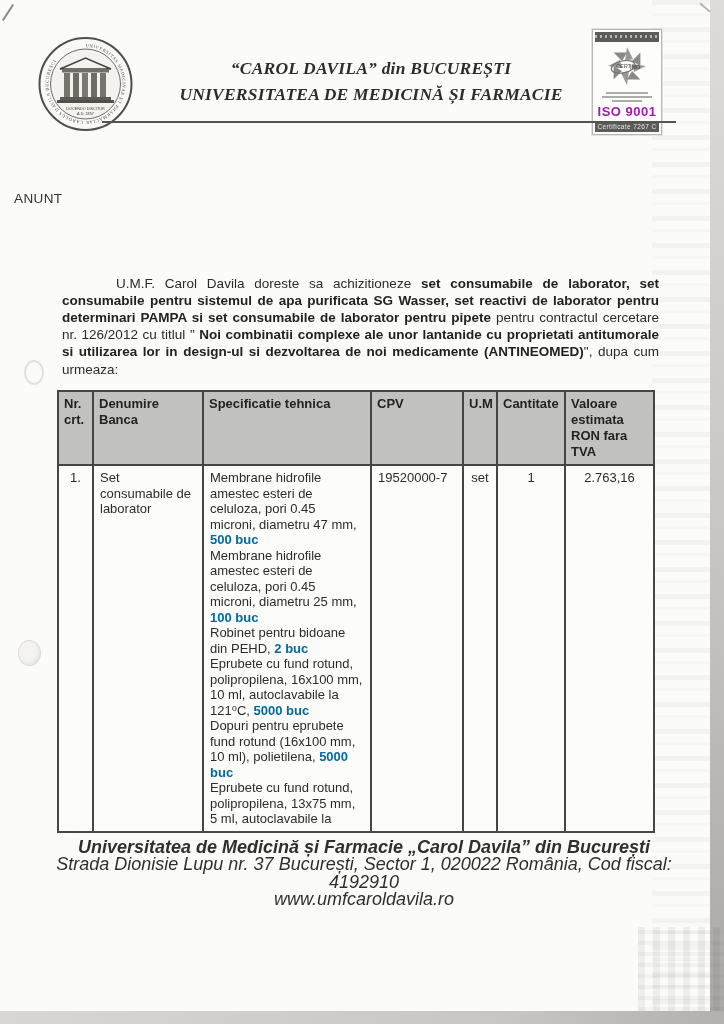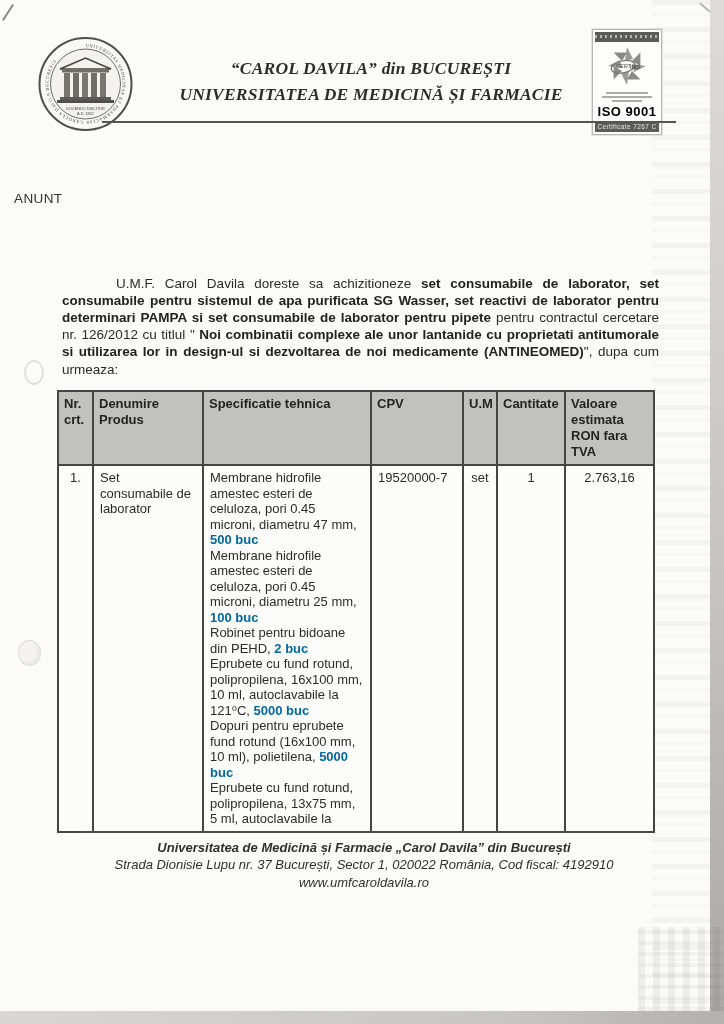--- a/index.html
+++ b/index.html
@@ -37,21 +37,21 @@
     border:1px solid #b9b8b4;box-shadow:0 0 0 1px #e4e3df;}
   .iso-topbar{height:10px;background:#5b5b58;
     background-image:repeating-linear-gradient(90deg,rgba(255,255,255,.55) 0 2px,transparent 2px 5px);
     background-size:auto 3px;background-position:center 3px;background-repeat:no-repeat;
     margin:2px 2px 0 2px;}
   .iso-logo{height:46px;position:relative;}
   .iso-logo svg{display:block;margin:2px auto 0 auto;}
   .iso-smalltext{padding:0 6px;}
   .iso-smalltext .tline{height:2px;background:#adaca8;margin:2px auto;}
   .t1{width:42px}.t2{width:50px}.t3{width:30px}
-  .iso-name{font-size:13px;font-weight:700;color:#000000;text-align:center;letter-spacing:.5px;margin-top:2px;}
+  .iso-name{font-size:13px;font-weight:700;color:#a21caf;text-align:center;letter-spacing:.5px;margin-top:2px;}
   .iso-certbar{margin:2px;background:#5b5b58;color:#e8e7e3;font-size:6.5px;
     text-align:center;line-height:11px;letter-spacing:.4px;}
 
   
   .doc-title{position:absolute;left:14px;top:191px;width:710px;text-align:left;
     font-size:13.5px;letter-spacing:.4px;color:#333331;}
   .intro{position:absolute;left:62px;top:261px;width:597px;
     font-size:13.5px;line-height:17.2px;text-align:justify;text-indent:54px;color:#2b2b29;}
   .intro b{color:#222220;}
 
@@ -63,21 +63,21 @@
   .doc-table td{padding:4px 6px;line-height:15.5px;background:#fcfcfa;}
   .doc-table tr.body-row{height:352px;}
   .doc-table tr.head-row{height:71px;}
   td.c{text-align:center;}
   .spec-item{margin:0;}
   .spec-item b{color:#0369a1;}
 
   
   .footer-rule{position:absolute;left:78px;top:831px;width:570px;height:2px;background:#4c4b47;}
   .doc-footer{position:absolute;left:40px;top:839px;width:648px;text-align:center;
-    font-style:italic;font-size:13px;line-height:17.4px;color:#2f2f2d;}
+    font-style:italic;font-size:18px;line-height:17.4px;color:#2f2f2d;}
   .doc-footer .fline.b{font-weight:700;}
 </style>
 </head>
 <body>
 
 <div class="edge-right-noise"></div>
 <div class="edge-right"></div>
 <div class="corner-mottle"></div>
 <div class="edge-bottom"></div>
 <div class="slash-mark"></div>
@@ -155,21 +155,21 @@
       <col style="width:110px">
       <col style="width:168px">
     <col style="width:92px">
       <col style="width:34px">
       <col style="width:68px">
       <col style="width:89px">
   </colgroup>
   <thead>
     <tr class="head-row">
         <th>Nr. crt.</th>
-        <th>Denumire Produs</th>
+        <th>Denumire Banca</th>
         <th>Specificatie tehnica</th>
         <th>CPV</th>
         <th>U.M</th>
         <th>Cantitate</th>
         <th>Valoare estimata RON fara TVA</th>
       </tr>
   </thead>
   <tbody>
     <tr class="body-row">
       <td class="c">1.</td>

